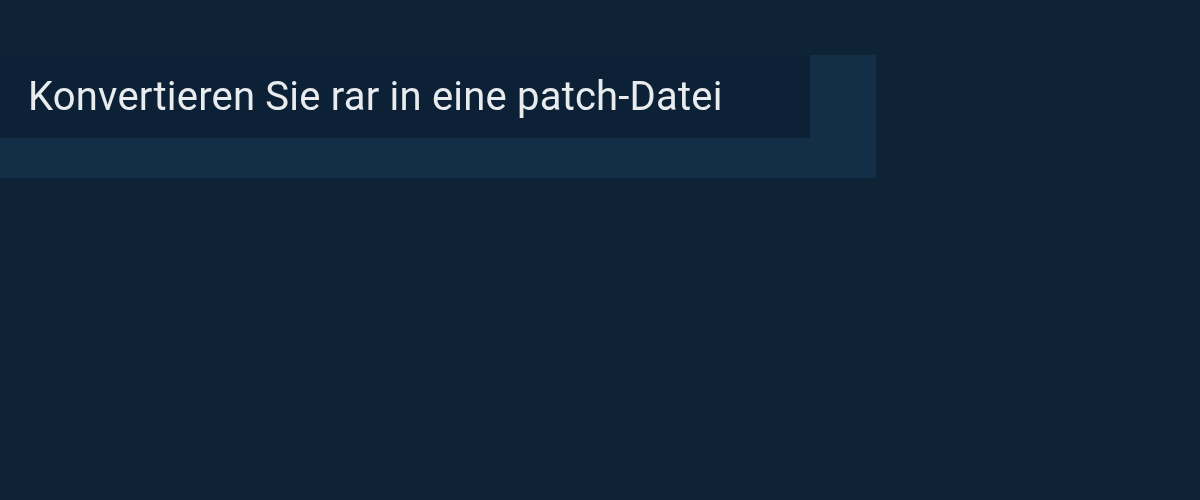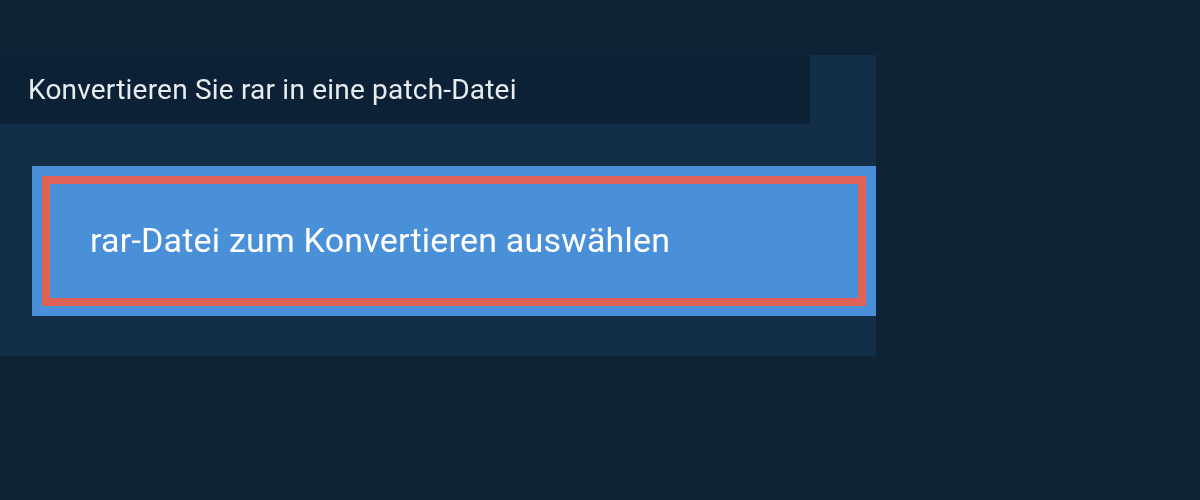--- a/index.html
+++ b/index.html
@@ -21,21 +21,21 @@
       width: 876px;
       padding-bottom: 40px;
     }
     .heading-wrap {
       background: #0d2136;
       padding: 18px 28px 18px 28px;
       width: 810px;
     }
     .heading {
       color: #e8ecef;
-      font-size: 28px;
+      font-size: 40px;
       font-weight: 400;
       letter-spacing: 0.2px;
     }
     .button-outer {
       margin-top: 42px;
       margin-left: 32px;
       width: 844px;
       background: #4a90d9;
       padding: 10px;
     }
@@ -55,20 +55,13 @@
       letter-spacing: 0.2px;
     }
   </style>
 </head>
 <body>
 
 <div class="panel">
   <div class="heading-wrap">
     <h1 class="heading">Konvertieren Sie rar in eine patch-Datei</h1>
   </div>
-  <div class="button-outer">
-    <div class="button-highlight">
-      <div class="button-inner">
-        <span class="button-label">rar-Datei zum Konvertieren auswählen</span>
-      </div>
-    </div>
-  </div>
 </div>
 
 </body></html>

